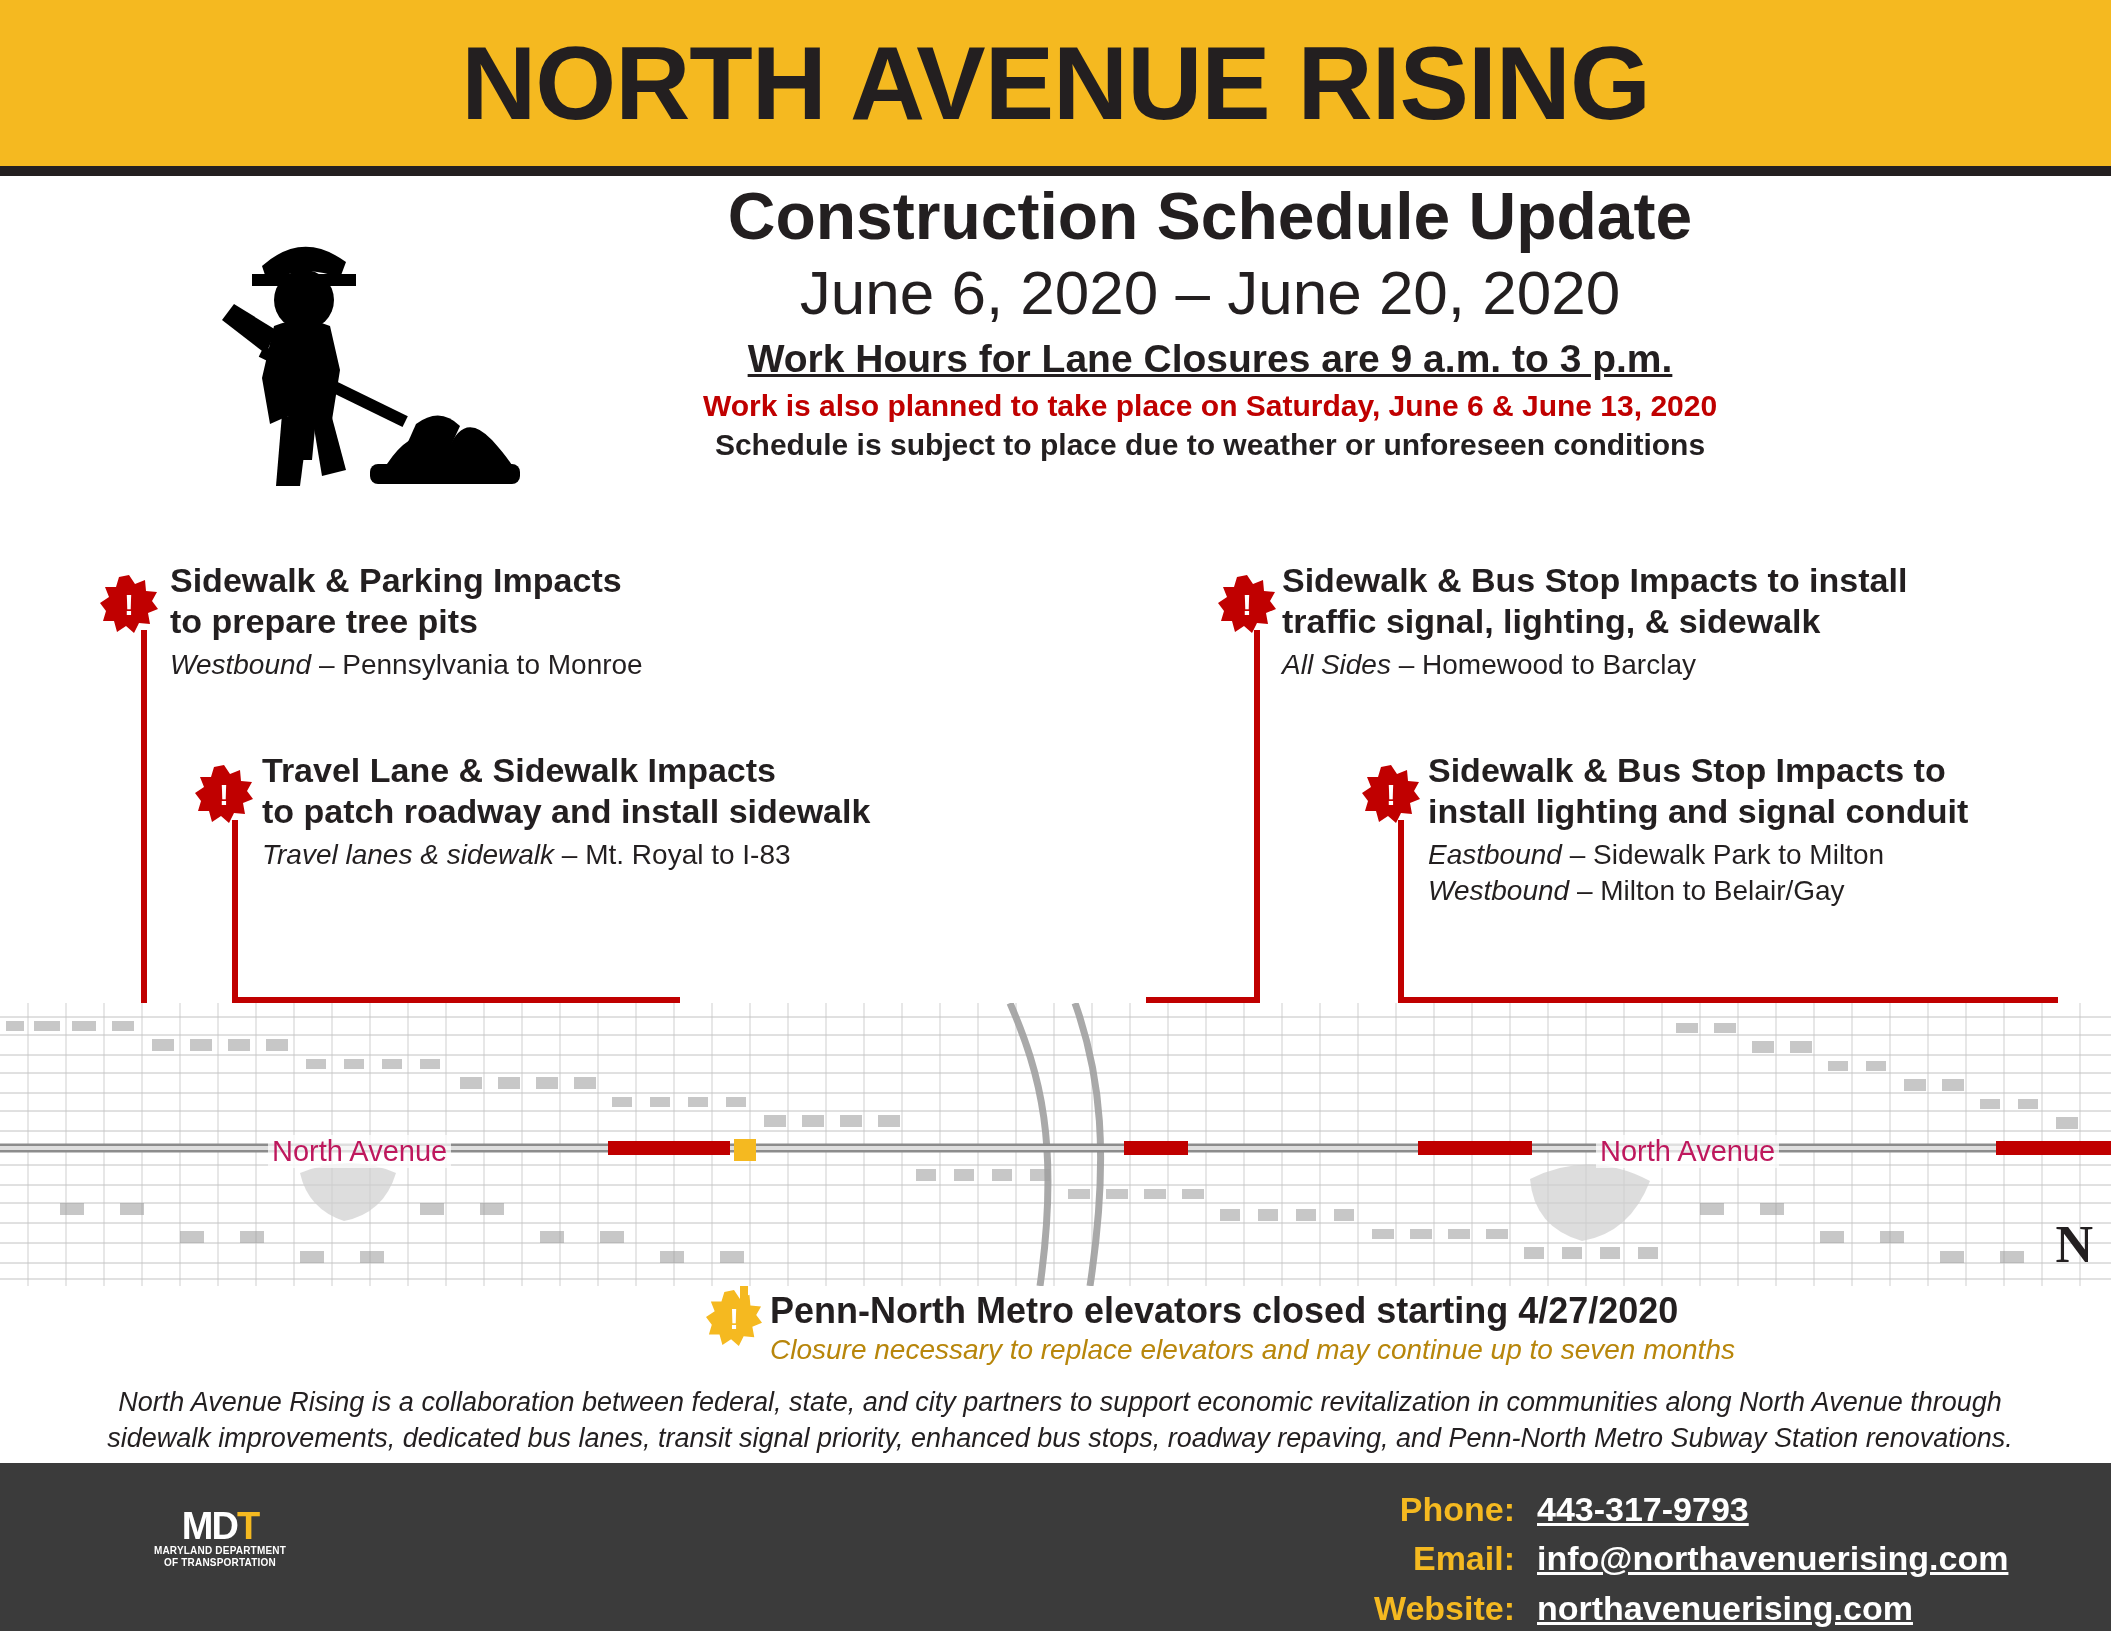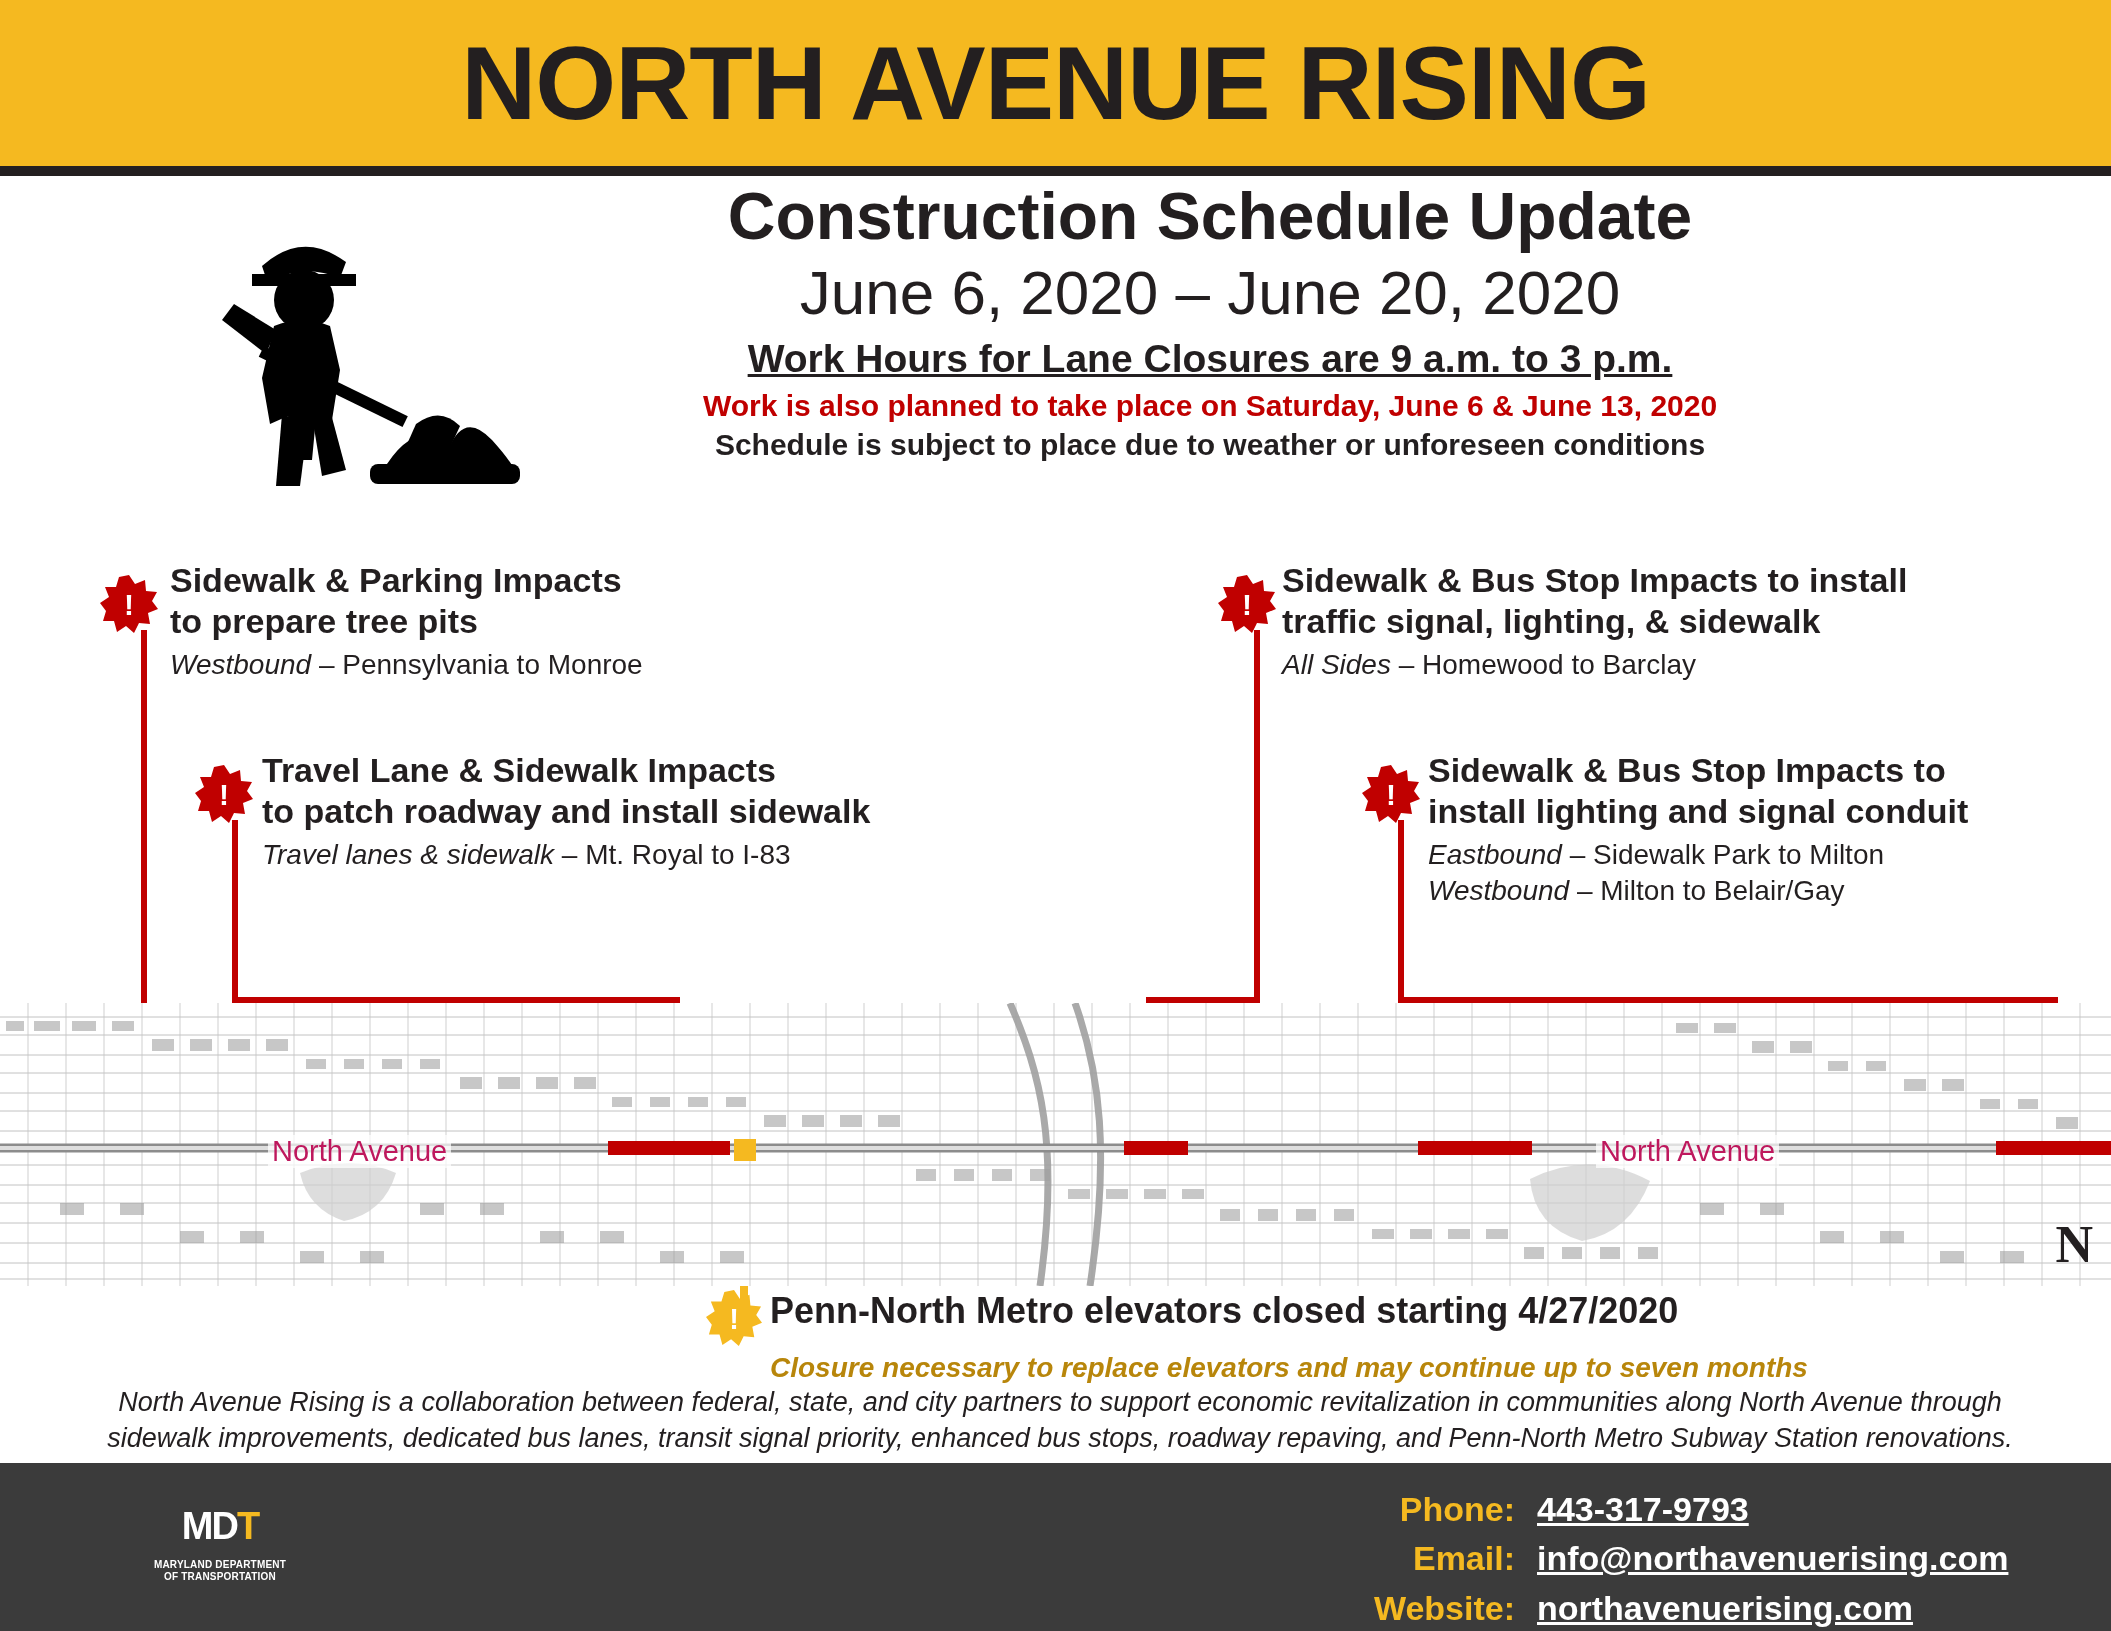--- a/index.html
+++ b/index.html
@@ -174,25 +174,25 @@
     width: 1250px;
   }
   .metro-head {
     font-size: 36px;
     font-weight: bold;
     color: #231f20;
     line-height: 1.15;
   }
   .metro-sub {
     font-size: 28px;
-    font-weight: bold;
+    font-weight: normal;
     font-style: italic;
     color: #b8860b;
     line-height: 1.2;
-    margin-top: 20px;
+    margin-top: 2px;
   }
   .burst-y {
     position: absolute;
     width: 56px;
     height: 56px;
   }
 
   
   .description {
     position: absolute;
@@ -250,21 +250,21 @@
     color: #ffffff;
     letter-spacing: -2px;
     line-height: 1;
   }
   .mdot-mark .mdot-t { color: #f5b920; }
   .mdot-sub {
     font-size: 10px;
     font-weight: bold;
     color: #ffffff;
     line-height: 1.15;
-    margin-top: 14px;
+    margin-top: 0;
     letter-spacing: 0.2px;
   }
 </style>
 </head>
 <body>
 
 <div class="banner">
   <div class="banner-title">NORTH AVENUE RISING</div>
 </div>
 

